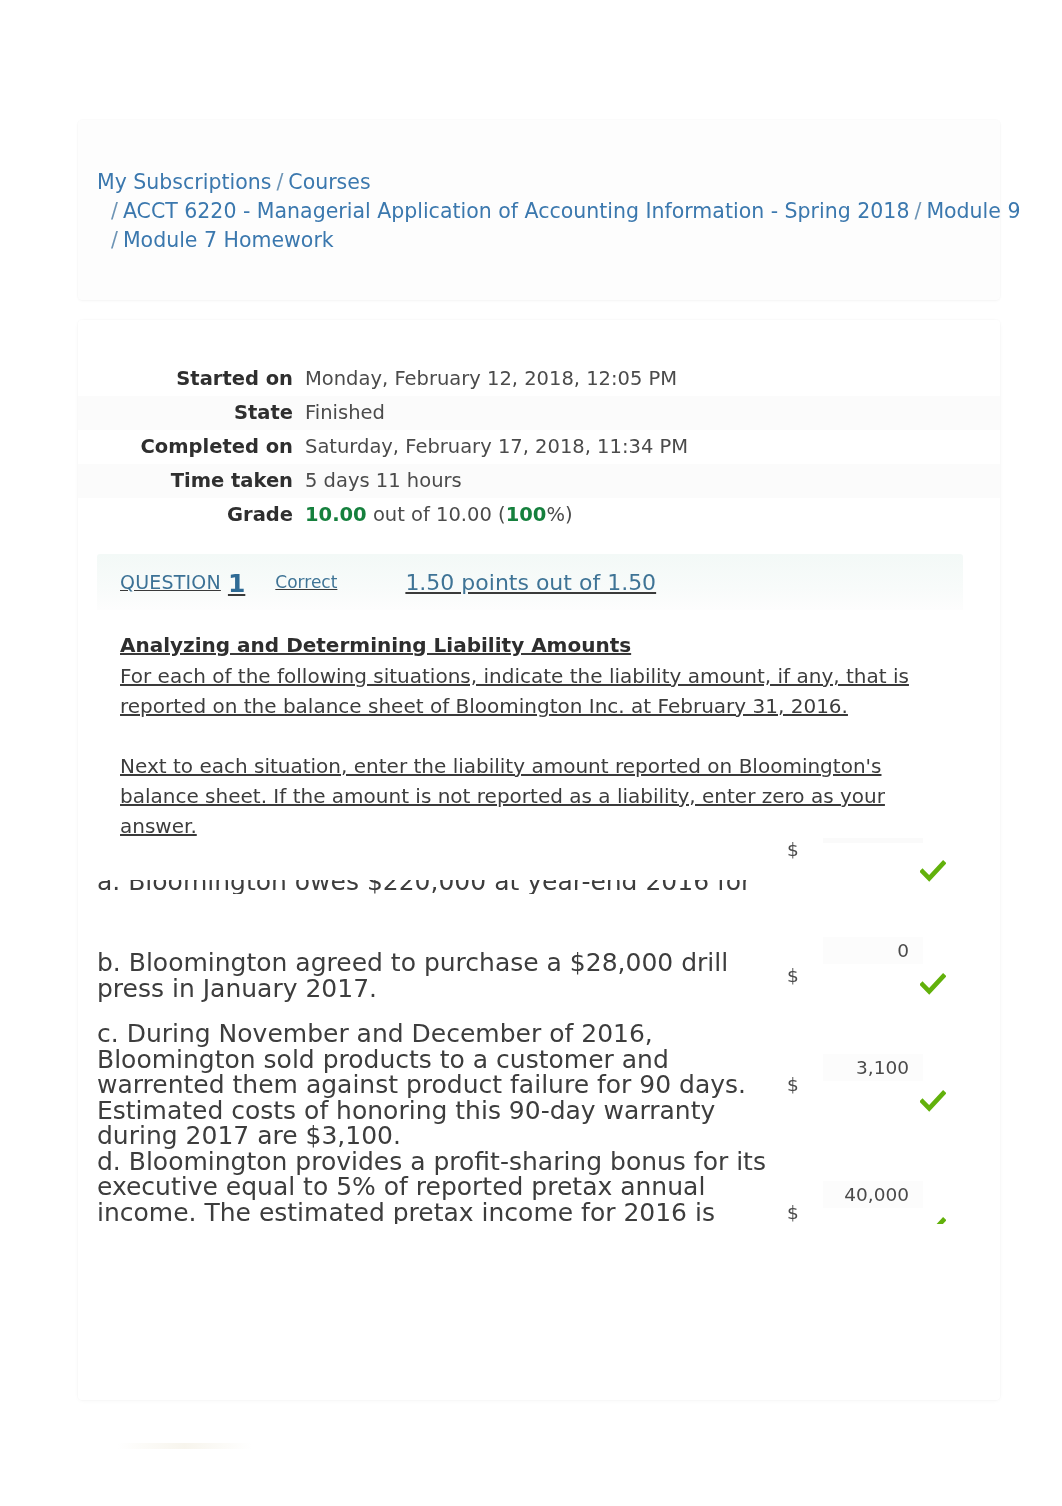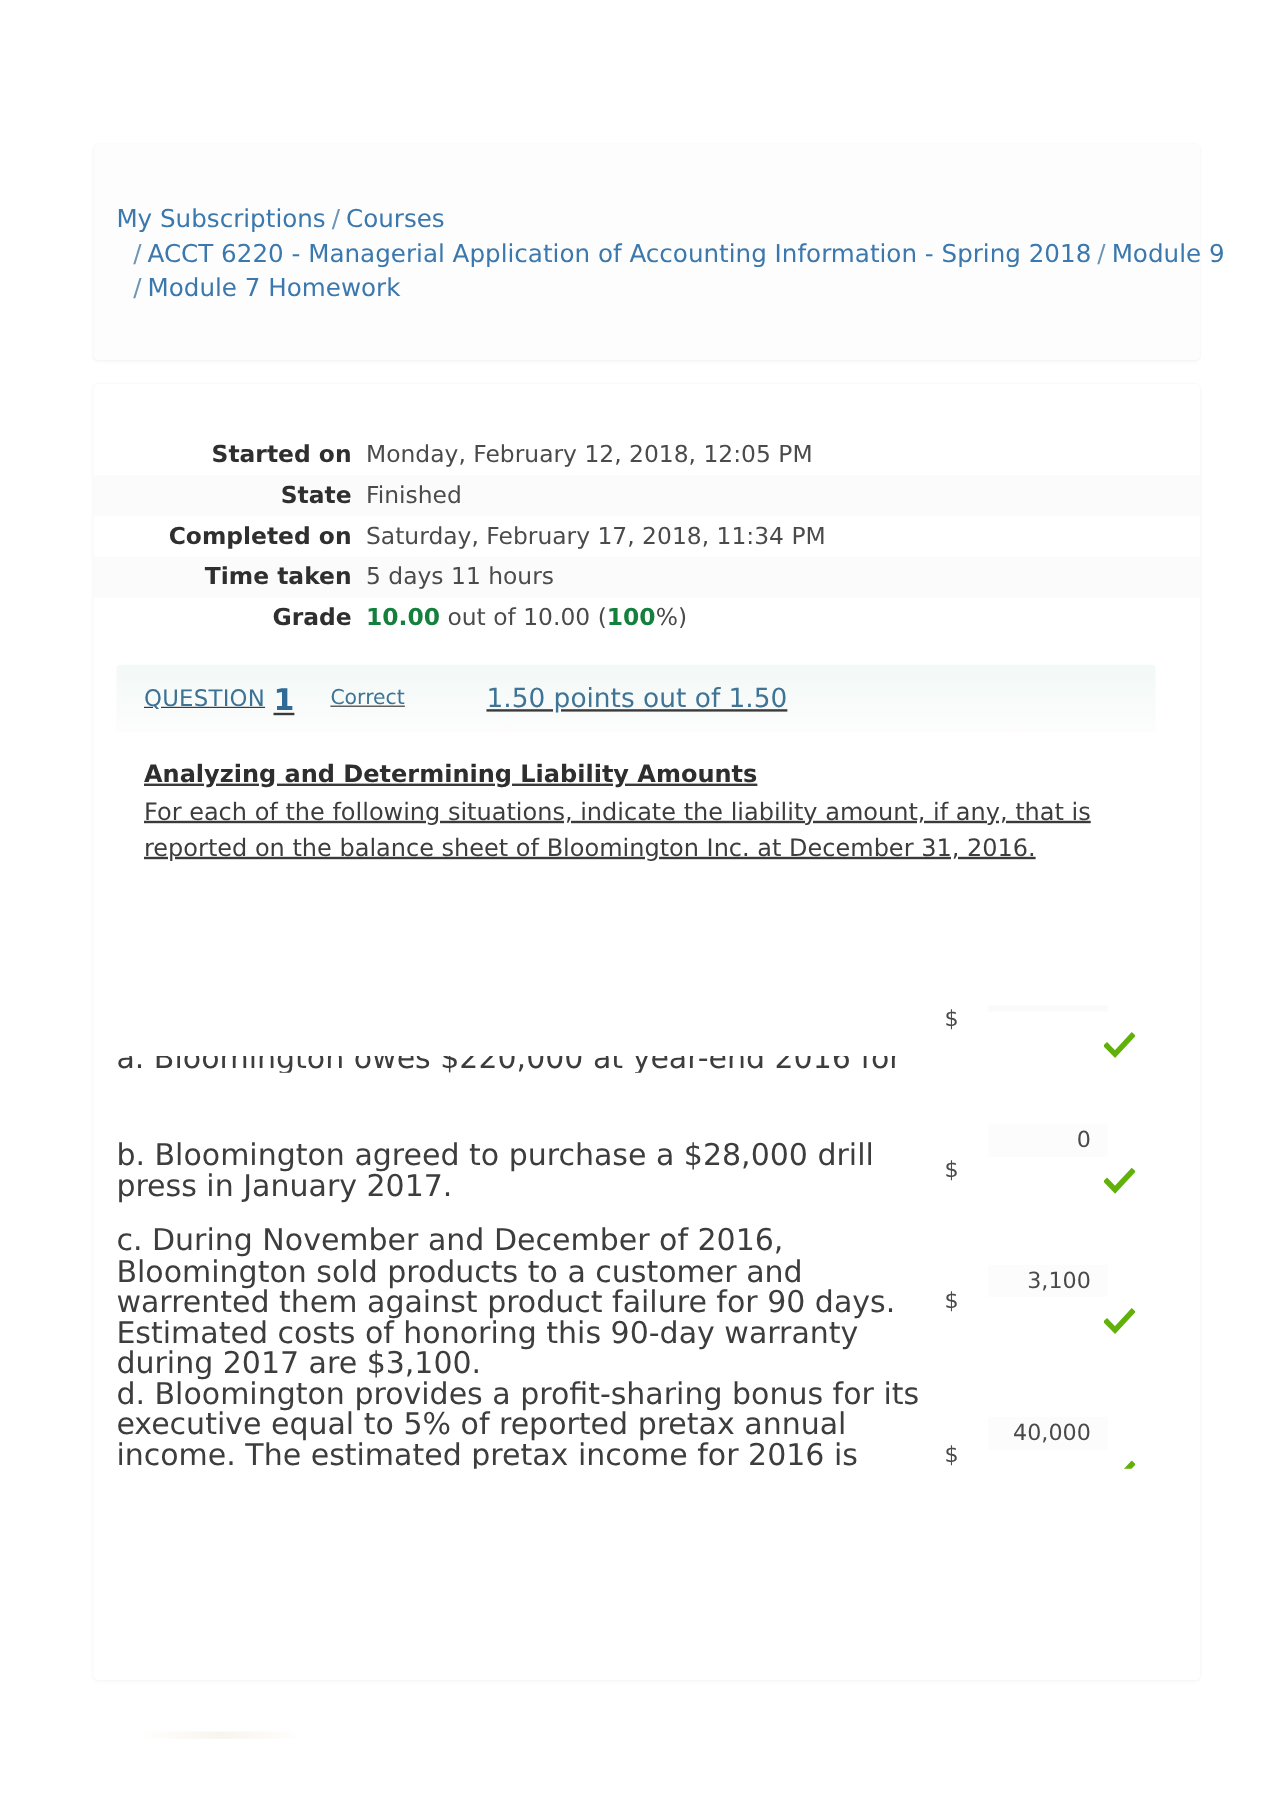--- a/index.html
+++ b/index.html
@@ -306,22 +306,23 @@
 
   <div class="question-card">
     <div class="question-head">
       <span class="q-label">QUESTION</span>
       <span class="q-number">1</span>
       <span class="q-state">Correct</span>
       <span class="q-points">1.50 points out of 1.50</span>
     </div>
     <div class="question-body">
       <div class="q-title">Analyzing and Determining Liability Amounts</div>
-      <p class="q-para">For each of the following situations, indicate the liability amount, if any, that is reported on the balance sheet of Bloomington Inc. at December 31, 2016.</p>
+      <p class="q-para">For each of the following situations, indicate the liability amount, if any, that is reported on the balance sheet of Bloomington Inc. at February 31, 2016.</p>
       <div class="q-gap"></div>
+      <p class="q-para">Next to each situation, enter the liability amount reported on Bloomington's balance sheet. If the amount is not reported as a liability, enter zero as your answer.</p>
     </div>
   </div>
 
   <div class="ans-wrap">
     <table class="answers">
       <tbody>
         <tr class="row-a">
           <td class="situation">
             <span class="situation-clip">
                 <span>a. Bloomington owes $220,000 at year-end 2016 for inventory purchase.</span>

